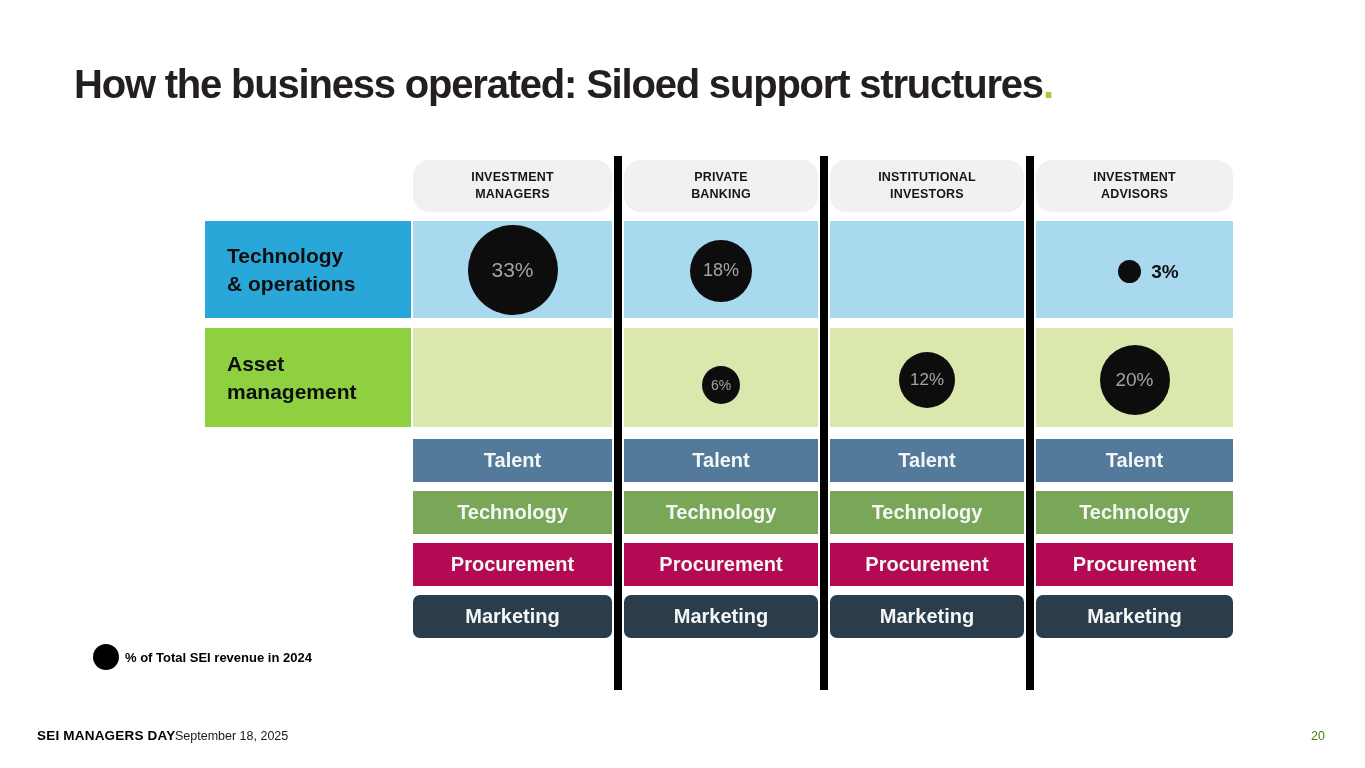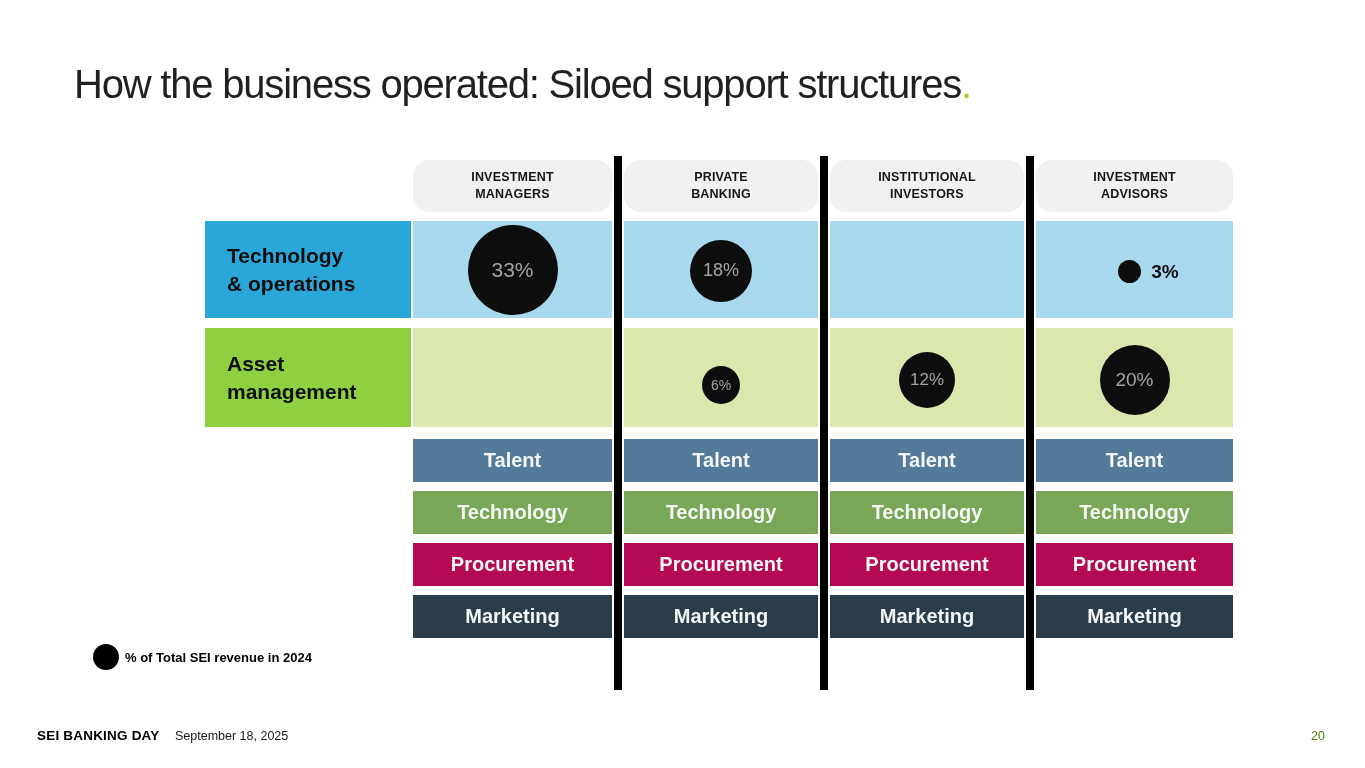--- a/index.html
+++ b/index.html
@@ -5,21 +5,21 @@
   html,body { margin:0; padding:0; }
   body {
     width:1365px; height:768px; background:#ffffff; position:relative; overflow:hidden;
     font-family:"Liberation Sans", sans-serif; color:#111;
   }
   .slide { position:absolute; inset:0; }
 
   
   .title {
     position:absolute; left:74px; top:62px; margin:0;
-    font-size:40px; font-weight:400; letter-spacing:-1.2px; color:#231f20; white-space:nowrap;
+    font-size:40px; font-weight:700; letter-spacing:-1.2px; color:#231f20; white-space:nowrap;
   }
   .title .accent { color:var(--accent-green); }
 
   
   .c1 { left:413px; width:199px; }
   .c2 { left:624px; width:194px; }
   .c3 { left:830px; width:194px; }
   .c4 { left:1036px; width:197px; }
 
   
@@ -63,21 +63,21 @@
   .d1 { left:614px; } .d2 { left:820px; } .d3 { left:1026px; }
 
   
   .bar {
     position:absolute; height:43px; display:flex; align-items:center; justify-content:center;
     color:#f4f7f5; font-weight:700; font-size:20px;
   }
   .bar-talent      { top:439px; background:var(--talent); }
   .bar-technology  { top:491px; background:var(--technology); }
   .bar-procurement { top:543px; background:var(--procurement); }
-  .bar-marketing   { top:595px; background:var(--marketing); }
+  .bar-marketing   { top:595px; background:var(--marketing);border-radius:7px; }
 
   
   .legend { position:absolute; left:93px; top:644px; display:flex; align-items:center; gap:6px; }
   .legend-dot { width:26px; height:26px; border-radius:50%; background:#000; }
   .legend-label { font-weight:700; font-size:13px; color:#000; }
 
   
   .footer-brand { position:absolute; left:37px;  top:728px; font-weight:700; font-size:13.5px; letter-spacing:0.2px; color:#000; white-space:nowrap; }
   .footer-date  { position:absolute; left:175px; top:729px; font-size:12.5px; color:#1a1a1a; white-space:nowrap; }
   .footer-note  { position:absolute; left:648px; top:726px; font-size:12.5px; color:#1a1a1a; white-space:nowrap; }
@@ -150,17 +150,17 @@
 
   <div class="divider d1"></div>
   <div class="divider d2"></div>
   <div class="divider d3"></div>
 
   <div class="legend">
     <span class="legend-dot"></span>
     <span class="legend-label">% of Total SEI revenue in 2024</span>
   </div>
 
-  <div class="footer-brand">SEI BANKING DAY</div>
+  <div class="footer-brand">SEI MANAGERS DAY</div>
   <div class="footer-date">September 18, 2025</div>
   <div class="footer-page">20</div>
 
 </div>
 
 </body></html>

